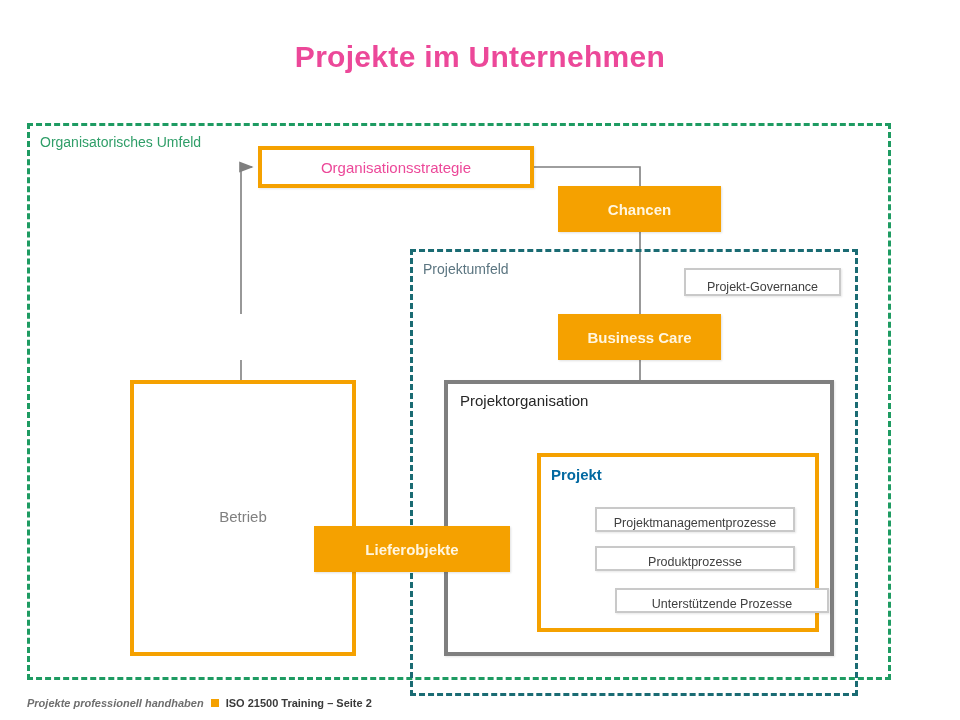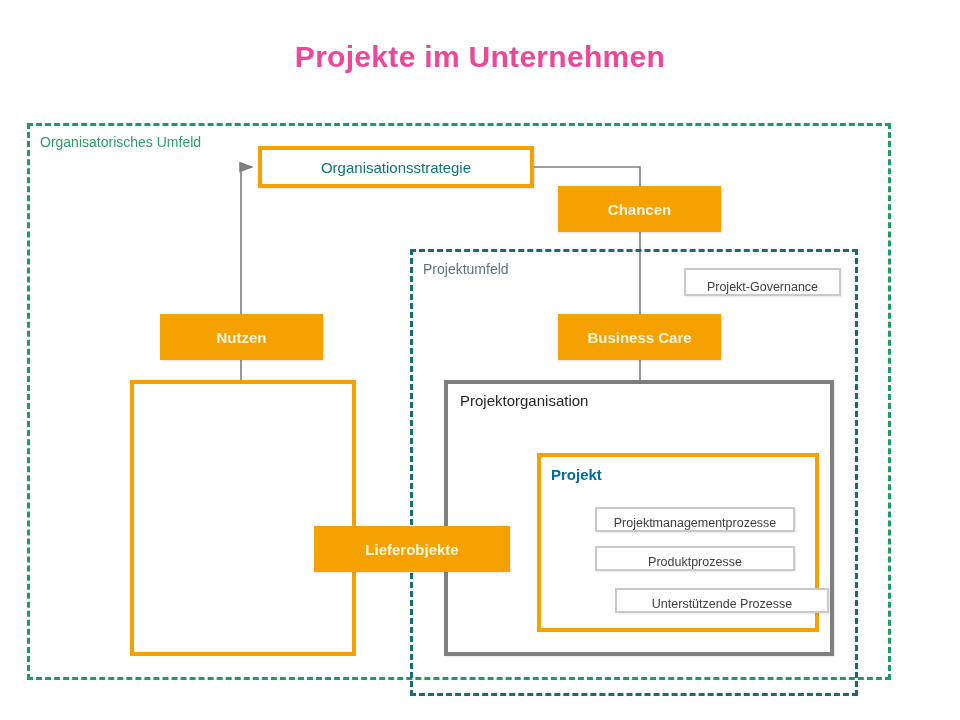--- a/index.html
+++ b/index.html
@@ -124,21 +124,21 @@
   #org-strategie {
     left: 258px;
     top: 146px;
     width: 276px;
     height: 42px;
     display: flex;
     align-items: center;
     justify-content: center;
     font-size: 15px;
     font-weight: normal;
-    color: #0f766e;
+    color: #ec4899;
     box-shadow: 1px 1px 2px rgba(0,0,0,0.10);
   }
 
   #chancen {
     left: 558px;
     top: 186px;
     width: 163px;
     height: 46px;
   }
 
@@ -298,33 +298,31 @@
   <div id="projektumfeld-label" class="dashed-label">Projektumfeld</div>
 
   <div id="org-strategie" class="box orange-outline">
     <span>Organisationsstrategie</span>
   </div>
 
   <div id="chancen" class="box orange-fill">
     <span>Chancen</span>
   </div>
 
-  <div id="nutzen" class="box orange-fill">
-    <span>Nutzen</span>
-  </div>
 
   <div id="business-care" class="box orange-fill">
     <span>Business Care</span>
   </div>
 
   <div id="projekt-governance" class="box grey-outline">
     <span>Projekt-Governance</span>
   </div>
 
   <div id="betrieb" class="box orange-outline"></div>
+  <div id="betrieb-label">Betrieb</div>
 
   <div id="projektorganisation" class="box"></div>
   <div id="projektorganisation-label">Projektorganisation</div>
 
   <div id="projekt" class="box orange-outline"></div>
   <div id="projekt-label">Projekt</div>
 
   <div id="pm-prozesse" class="box grey-outline">
     <span>Projektmanagementprozesse</span>
   </div>
@@ -332,14 +330,19 @@
     <span>Produktprozesse</span>
   </div>
   <div id="unterstuetzende-prozesse" class="box grey-outline">
     <span>Unterstützende Prozesse</span>
   </div>
 
   <div id="lieferobjekte" class="box orange-fill">
     <span>Lieferobjekte</span>
   </div>
 
+  <div id="footer">
+    <span id="footer-left">Projekte professionell handhaben</span>
+    <span id="footer-marker"></span>
+    <span id="footer-right">ISO 21500 Training – Seite 2</span>
+  </div>
 
 </div>
 
 </body></html>

